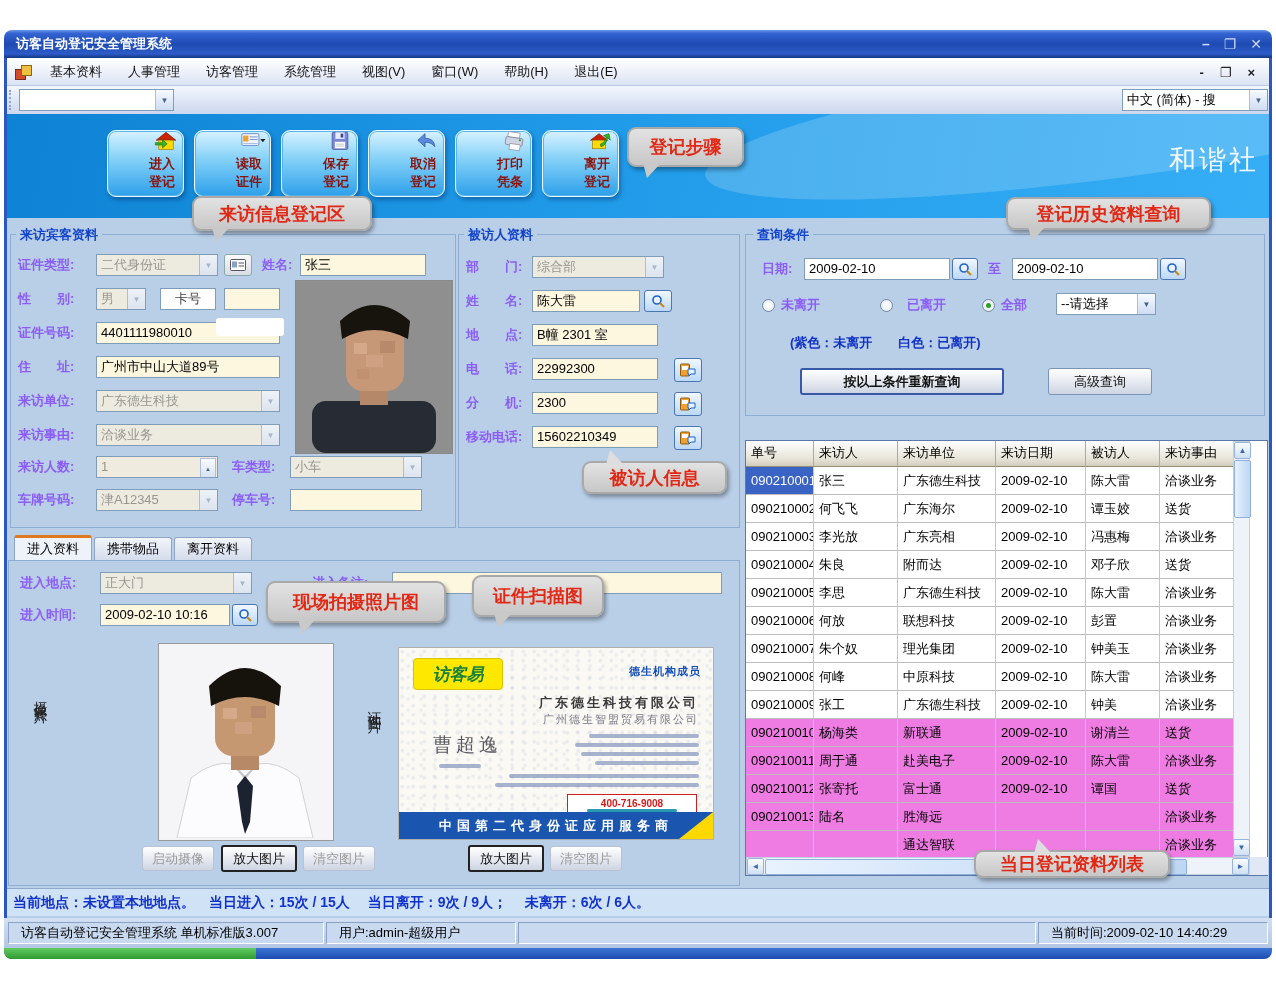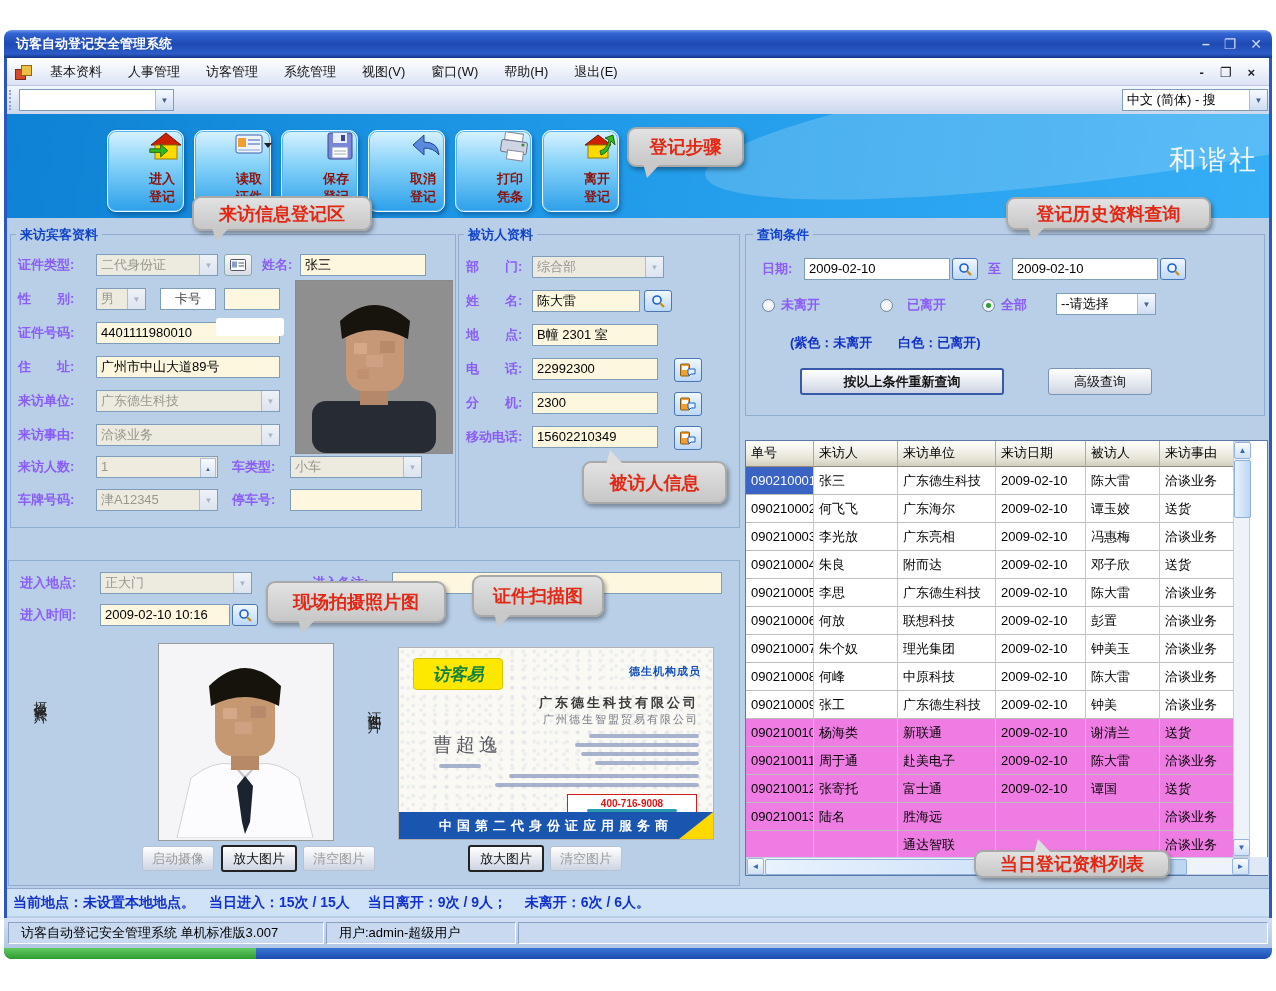--- a/index.html
+++ b/index.html
@@ -34,24 +34,24 @@
     display:flex;align-items:center;justify-content:center;font-size:8px;color:#44608c;}
   .combo.dis{background:#edeadf;color:#979790;}
   .combo.dis .cb{background:linear-gradient(#eef2f8,#dde4ef);color:#a8b4c8;}
 
   
   .main{left:7px;top:114px;width:1262px;height:804px;background:#b9cfe8;}
   .blueband{left:7px;top:114px;width:1262px;height:104px;background:linear-gradient(100deg,#0e82d4 0%,#1f9ae8 45%,#36aef6 100%);overflow:hidden;}
   .blueband:after{content:'';position:absolute;left:55%;top:-60px;width:70%;height:120px;background:rgba(255,255,255,.18);transform:rotate(-8deg);border-radius:50%;}
   .brand{position:absolute;right:10px;top:28px;color:#f4f8ff;font-size:27px;letter-spacing:3px;}
 
-  .toolbtn{position:absolute;top:14px;width:77px;height:82px;border-radius:9px;cursor:pointer;
+  .toolbtn{position:absolute;top:14px;width:77px;height:67px;border-radius:9px;cursor:pointer;
     background:linear-gradient(180deg,#d8f2ff 0%,#86d2f8 42%,#2da0ea 100%);
     border:1px solid #ecfaff;box-shadow:inset 0 0 0 1px #55b4ec,2px 3px 4px rgba(0,30,80,.35);
-    display:flex;flex-direction:column;align-items:center;justify-content:space-between;padding-bottom:5px;box-sizing:border-box;padding-left:41px;}
+    display:flex;flex-direction:column;align-items:center;justify-content:flex-end;padding-bottom:5px;box-sizing:border-box;padding-left:41px;}
   .toolbtn .tl{color:#8c120a;font-weight:bold;font-size:13px;}
   .toolbtn svg{display:block;margin-bottom:3px;}
 
   .gbox{border:1px solid #8fadd0;background:transparent;}
   .gtitle{position:absolute;color:#1243c8;font-weight:bold;font-size:13px;background:#b9cfe8;padding:0 4px;}
 
   .lbl{color:#8b5cf6;font-weight:bold;font-size:13px;line-height:22px;white-space:nowrap;}
   .inp{background:#fff;border:1px solid #7f9db9;height:22px;box-sizing:border-box;font-size:13px;padding:0 4px;line-height:20px;color:#000;white-space:nowrap;overflow:hidden;}
   .inp.cream{background:#fdf7e0;}
   .inp.dis{background:#efecdf;color:#97978f;}
@@ -526,20 +526,25 @@
   </div>
 
   <div class="abs sb" style="left:746px;top:857px;width:504px;height:18px;">
     <div class="sbtn" style="position:absolute;left:0;top:0;">◄</div>
     <div class="sthumb" style="position:absolute;left:18px;top:1px;width:420px;height:14px;"></div>
     <div class="sbtn" style="position:absolute;right:0;top:0;">►</div>
   </div>
   <div class="abs" style="left:1250px;top:857px;width:18px;height:18px;background:#dfe8f4;"></div>
 
   <div class="abs gbox" style="left:8px;top:560px;width:730px;height:324px;border-color:#8fadd0;"></div>
+  <div class="abs" style="left:14px;top:537px;display:flex;align-items:flex-end;">
+    <div class="tab active">进入资料</div>
+    <div class="tab">携带物品</div>
+    <div class="tab">离开资料</div>
+  </div>
 
   <div class="abs lbl" style="left:20px;top:572px;">进入地点:</div>
   <div class="abs combo dis" style="left:100px;top:572px;width:152px;">
     <span class="cv">正大门</span>
     <span class="cb">▼</span>
   </div>
   <div class="abs lbl" style="left:312px;top:572px;">进入备注:</div>
   <div class="abs inp cream" style="left:392px;top:572px;width:330px;"></div>
 
   <div class="abs lbl" style="left:20px;top:604px;">进入时间:</div>
@@ -596,37 +601,38 @@
   <div class="abs xpbtn gray" style="left:550px;top:846px;width:72px;height:25px;">清空图片</div>
 
   <div class="abs statsbar">
     <span>当前地点：未设置本地地点。　当日进入：15次 / 15人　 当日离开：9次 / 9人；　 未离开：6次 / 6人。</span>
   </div>
 
   <div class="abs statusbar">
     <span class="scell" style="width:316px;">访客自动登记安全管理系统 单机标准版3.007</span>
     <span class="scell" style="width:190px;">用户:admin-超级用户</span>
     <span class="scell" style="flex:1;"></span>
+    <span class="scell" style="width:230px;">当前时间:2009-02-10 14:40:29</span>
   </div>
   <div class="abs bottomstrip"></div>
   <div class="abs greenseg"></div>
 
   <div class="callout" style="left:627px;top:127px;width:117px;height:40px;">
     <span>登记步骤</span>
       <i class="tail-dn" style="left:14px;"></i>
   </div>
   <div class="callout" style="left:192px;top:196px;width:180px;height:35px;">
     <span>来访信息登记区</span>
       <i class="tail-dn" style="left:18px;"></i>
   </div>
   <div class="callout" style="left:1006px;top:197px;width:205px;height:33px;">
     <span>登记历史资料查询</span>
       <i class="tail-dn" style="left:20px;"></i>
   </div>
-  <div class="callout" style="left:582px;top:461px;width:145px;height:43px;">
+  <div class="callout" style="left:582px;top:461px;width:145px;height:33px;">
     <span>被访人信息</span>
       <i class="tail-up" style="left:22px;"></i>
   </div>
   <div class="callout" style="left:266px;top:581px;width:180px;height:42px;">
     <span>现场拍摄照片图</span>
       <i class="tail-dn" style="left:30px;"></i>
   </div>
   <div class="callout" style="left:472px;top:575px;width:132px;height:42px;">
     <span>证件扫描图</span>
       <i class="tail-dn" style="left:20px;"></i>

